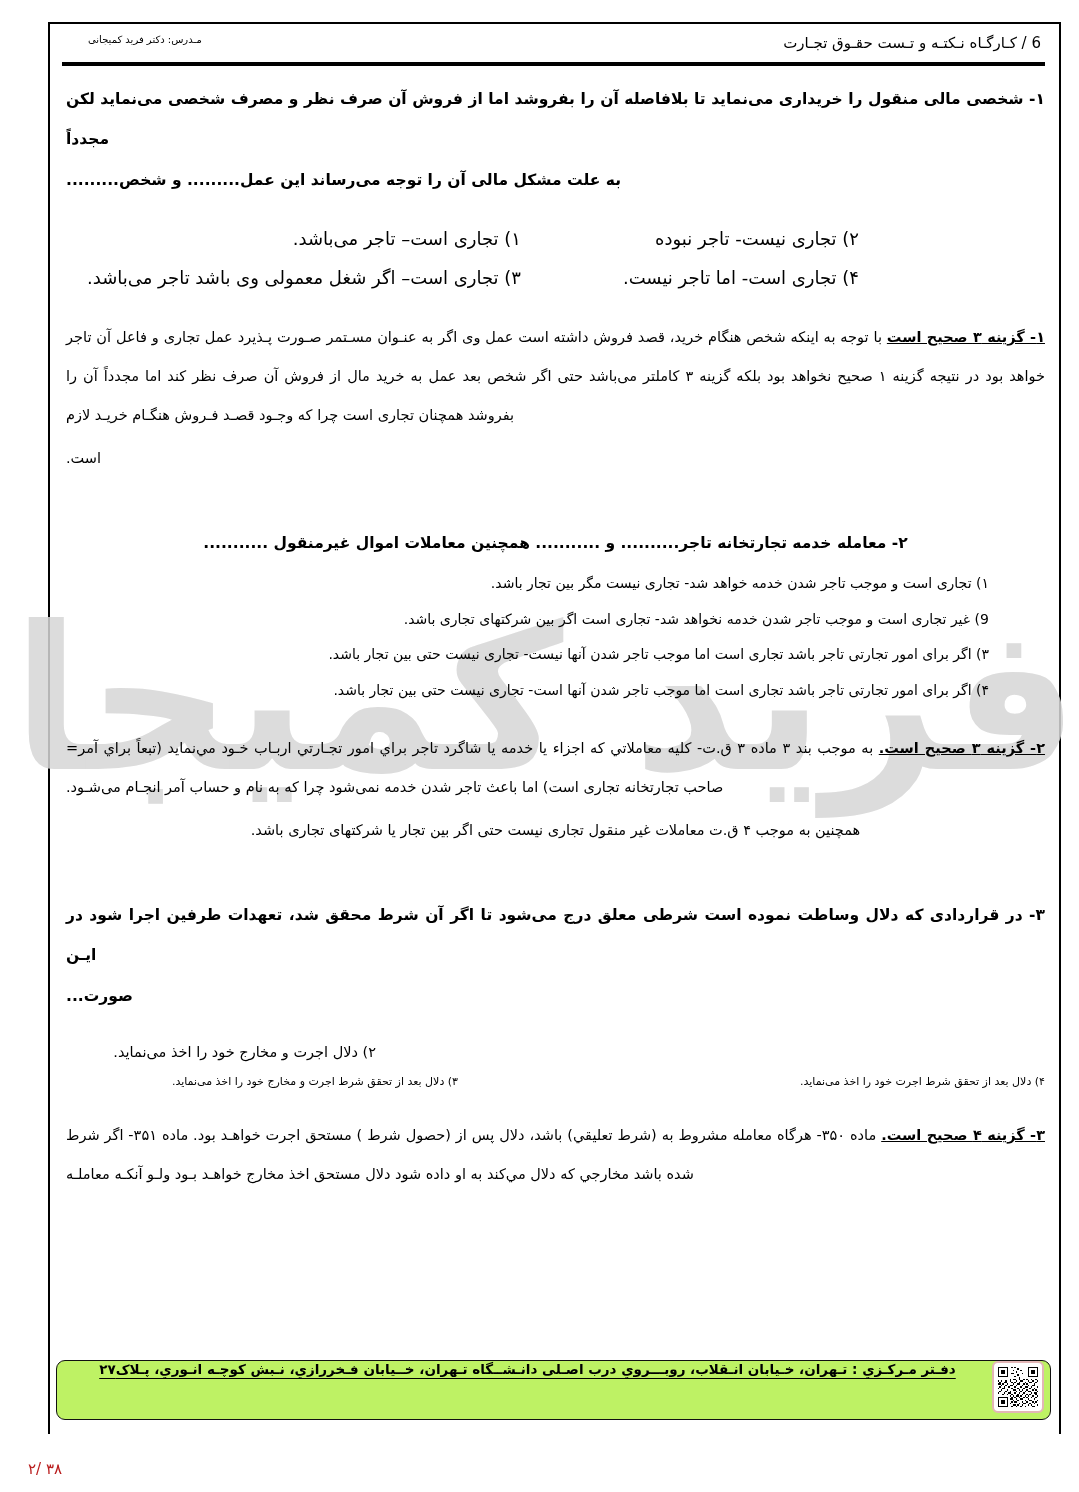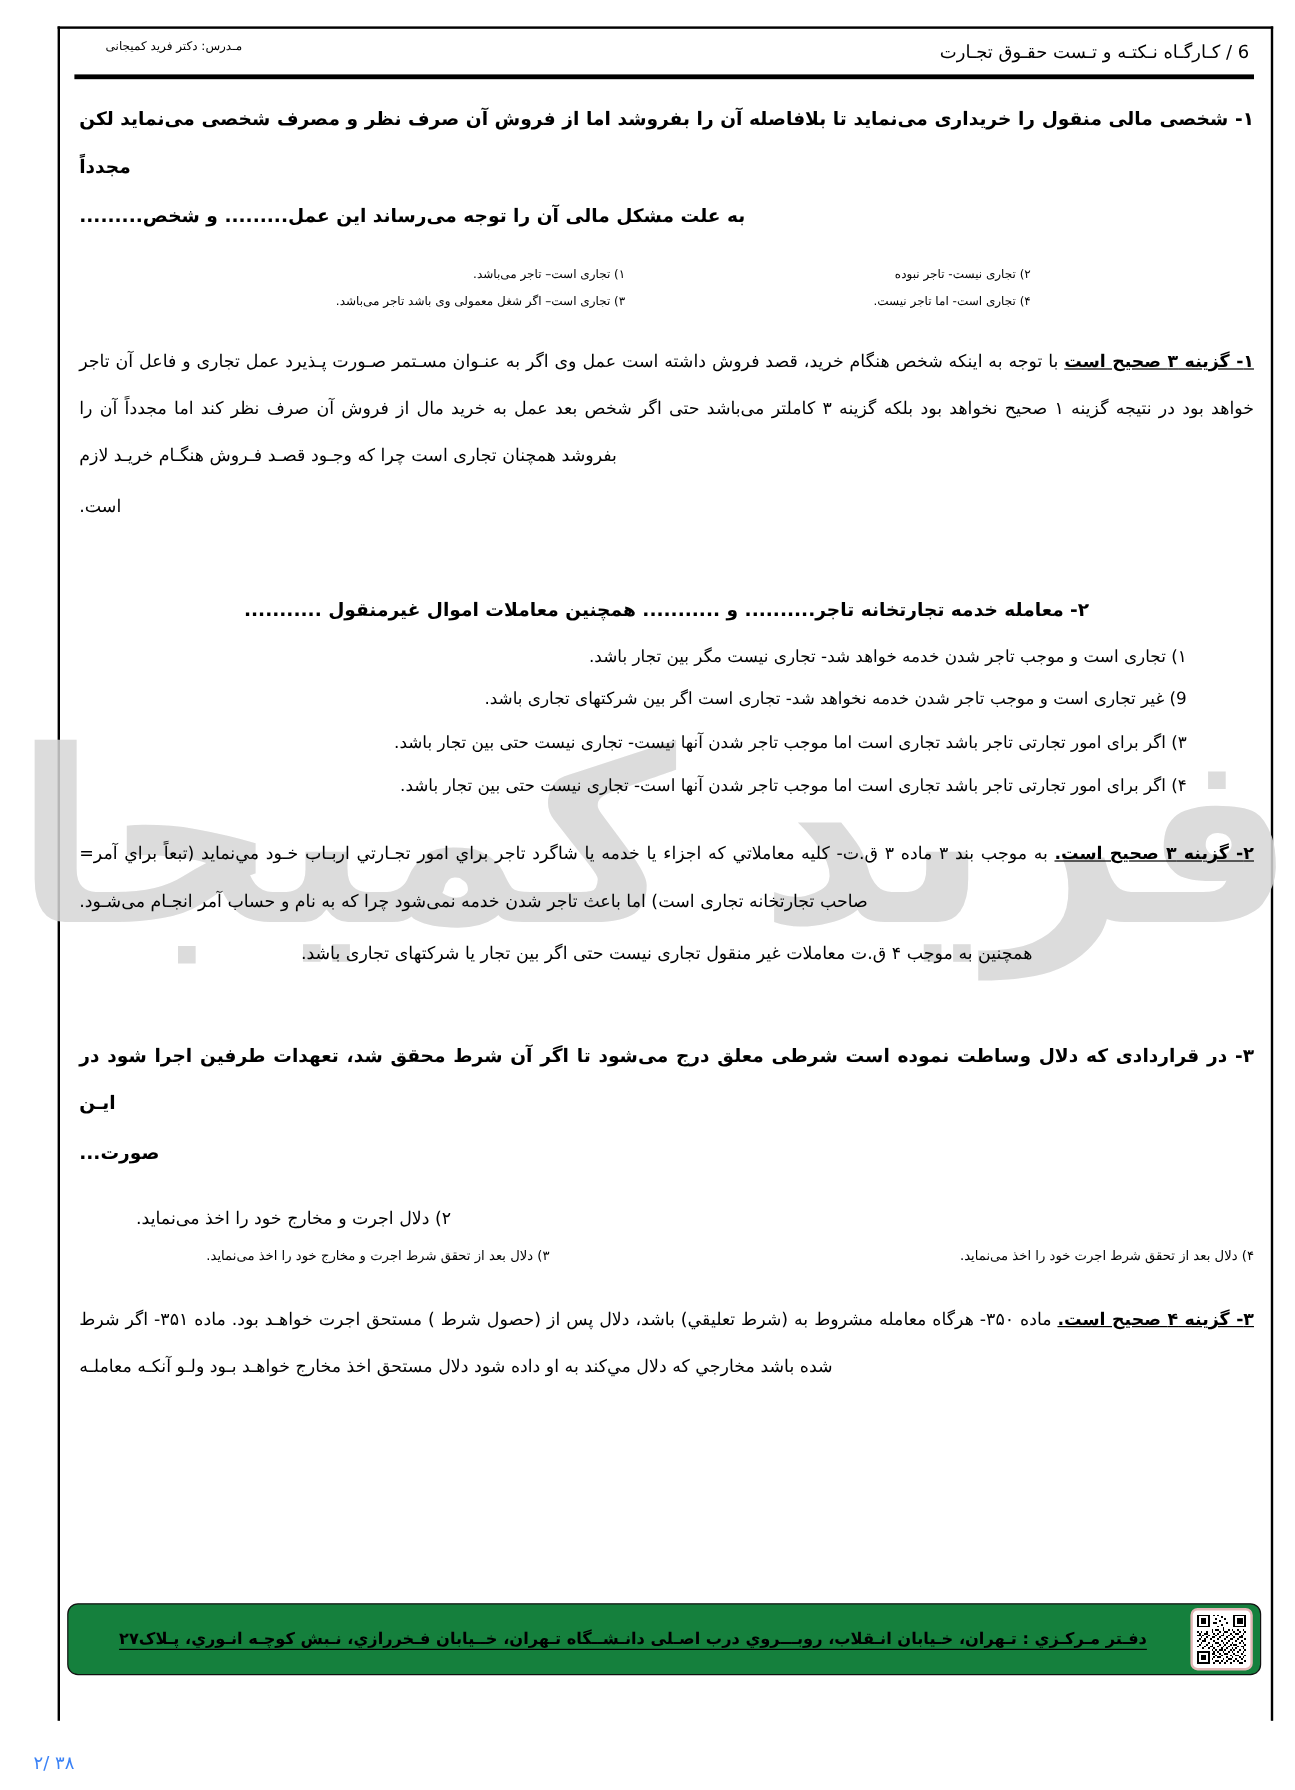--- a/index.html
+++ b/index.html
@@ -120,21 +120,21 @@
     direction: rtl;
   }
   .q-stem.indent-stem {
     text-align-last: left;
   }
 
   .opts-row {
     display: flex;
     flex-direction: row-reverse;
     justify-content: flex-start;
-    font-size: 10px;
+    font-size: 18px;
     line-height: 2.2;
     direction: rtl;
   }
   .opts-row .opt {
     white-space: nowrap;
   }
   .opt-a { width: 455px; padding-right: 38px; }
   .opt-b { width: 300px; }
 
   .opts-stacked .opt-line {
@@ -164,28 +164,28 @@
   .answer b { font-weight: 700; text-decoration: underline; }
 
   .spacer-sm { height: 16px; }
   .spacer-lg { height: 46px; }
 
   
   .footer-box {
     position: absolute;
     left: 56px;
     right: 28px;
-    bottom: 96px;
+    bottom: 72px;
     height: 58px;
     border: 1.5px solid #111;
     border-radius: 9px;
     display: flex;
     flex-direction: row-reverse;
-    align-items: center;
-    background: #15803d;
+    align-items: flex-start;
+    background: #bef264;
     z-index: 3;
   }
   .footer-text {
     flex: 1;
     text-align: center;
     font-size: 13.5px;
     font-weight: 700;
     letter-spacing: .4px;
     direction: rtl;
     padding-left: 8px;
@@ -207,21 +207,21 @@
     align-items: center;
     justify-content: center;
   }
   .qr-wrap svg { display: block; }
 
   .page-number {
     position: absolute;
     left: 28px;
     bottom: 14px;
     font-size: 15px;
-    color: #3b82f6;
+    color: #b91c1c;
     direction: rtl;
     letter-spacing: 2px;
     z-index: 3;
   }
 </style>
 </head>
 <body>
 
 <div class="page">
 

